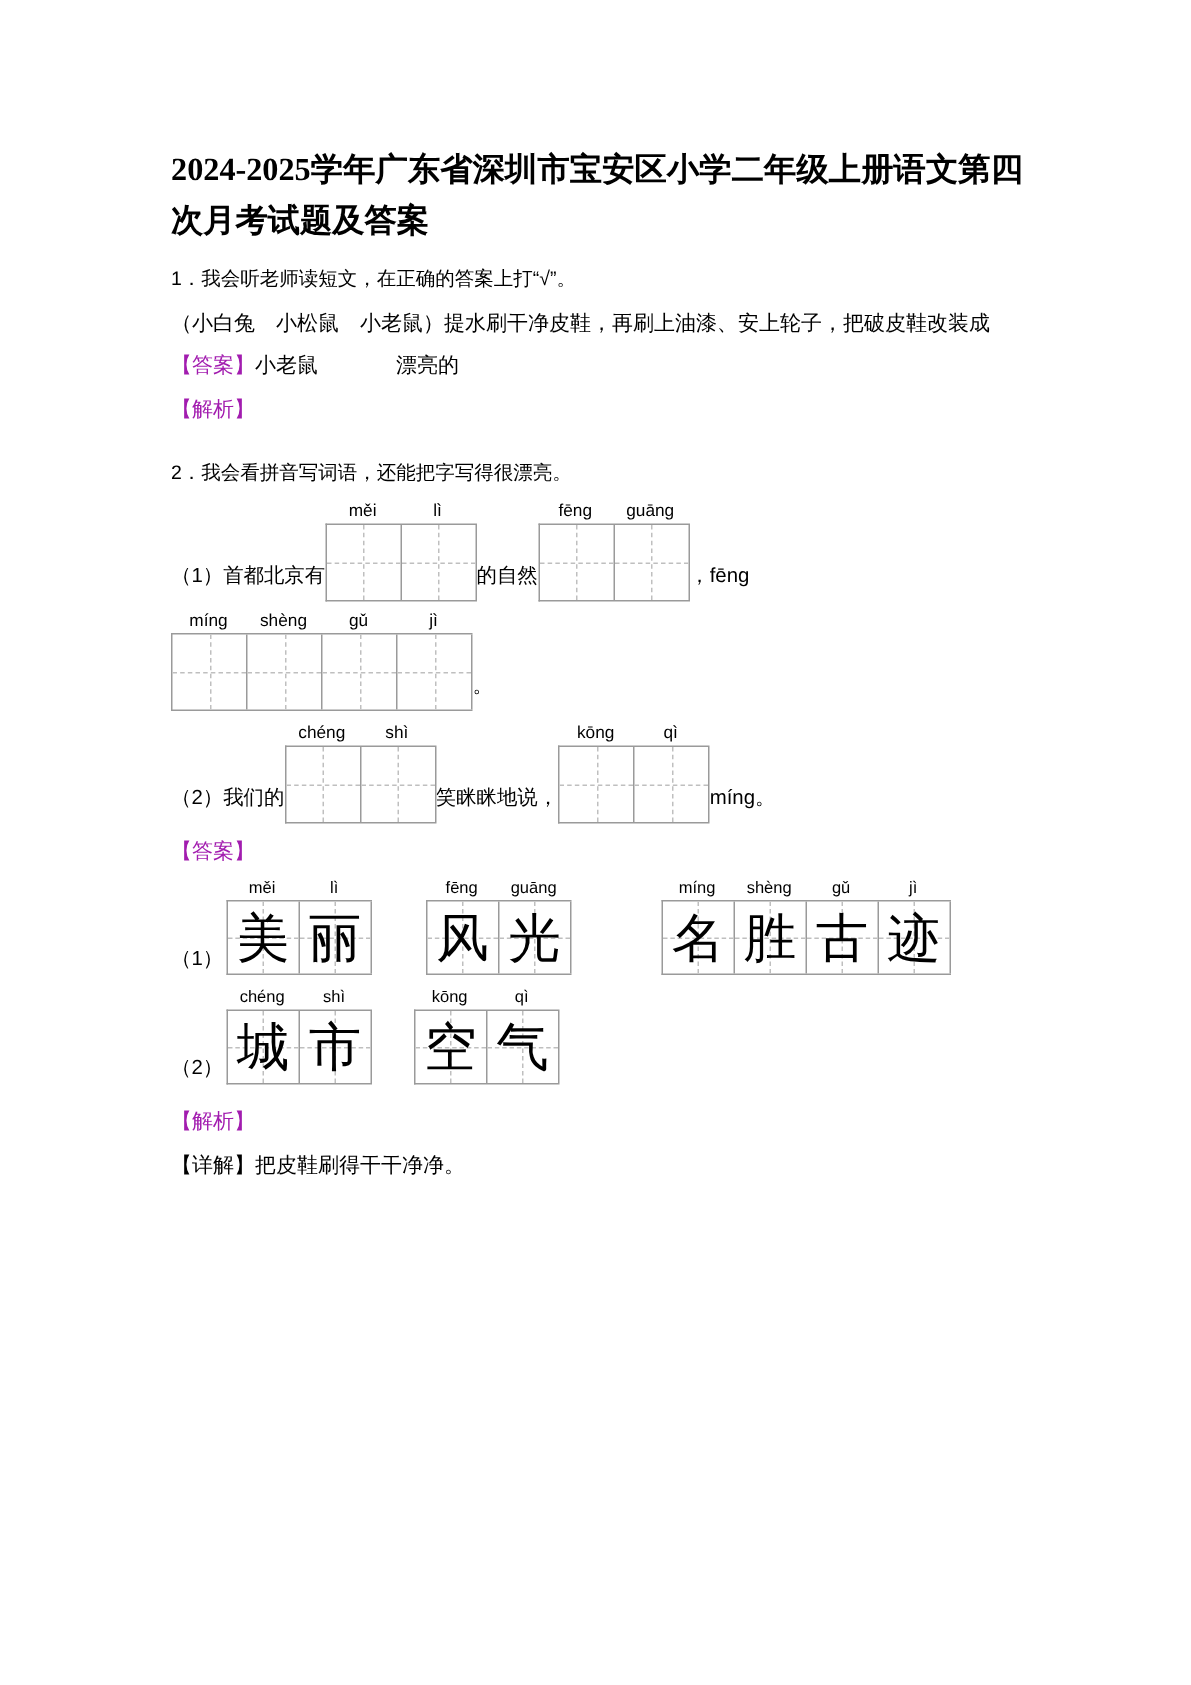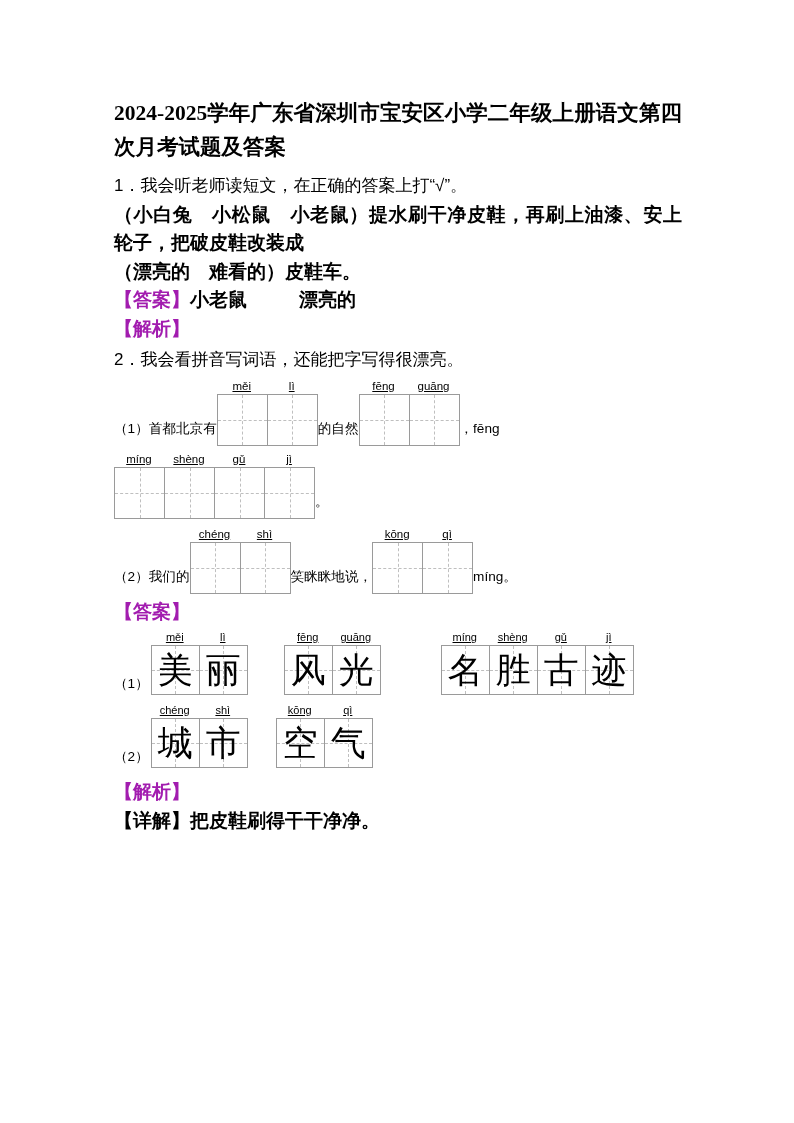--- a/index.html
+++ b/index.html
@@ -38,31 +38,30 @@
     font-size: 21.5px;
     line-height: 34px;
     letter-spacing: 0px;
     margin: 0 0 8px 0;
     text-align: justify;
     color: #000;
   }
 
   
   .p {
-    font-size: 19px;
+    font-size: 14px;
     line-height: 28.5px;
     margin: 0;
     text-align: justify;
     text-justify: inter-ideograph;
     color: #000;
     font-family: "Liberation Sans", "DejaVu Sans", sans-serif;
-    font-weight: bold;
   }
   .p-q {            
-    font-size: 17px;
+    font-size: 13px;
     line-height: 28.5px;
     margin: 0;
     color: #000;
     font-family: "Liberation Sans", "DejaVu Sans", sans-serif;
   }
   .tag {
     color: #a21caf;
     font-family: "Liberation Sans", "DejaVu Sans", sans-serif;
   }
   .gap-md { display: inline-block; width: 52px; }
@@ -73,21 +72,20 @@
     vertical-align: bottom;
     position: relative;
   }
   .tzg-pinyin {
     display: flex;
     font-family: "Liberation Sans", "DejaVu Sans", sans-serif;
     font-size: 11.5px;
     line-height: 15px;
     color: #000;
     white-space: nowrap;
-    text-decoration: underline;
   }
   .tzg-pinyin span {
     width: 50px;
     text-align: center;
     display: inline-block;
   }
   .tzg-boxes {
     display: flex;
     border: 1px solid #9a9a9a;
     border-right: none;
@@ -168,29 +166,28 @@
 <body>
 
 <div class="page">
   <div class="content">
 
     <h1 class="doc-title">2024-2025学年广东省深圳市宝安区小学二年级上册语文第四次月考试题及答案</h1>
 
     <p class="p-q">1．我会听老师读短文，在正确的答案上打“√”。</p>
 
     <p class="p">（小白兔　小松鼠　小老鼠）提水刷干净皮鞋，再刷上油漆、安上轮子，把破皮鞋改装成</p>
-    <p class="p">（漂亮的　难看的）皮鞋车。</p>
 
     <p class="p"><span class="tag">【答案】</span><span>小老鼠</span><span class="gap-md"></span><span>漂亮的</span></p>
 
     <p class="p"><span class="tag">【解析】</span></p>
 
 
 
-    <p class="p-q" style="margin-top:3px;">2．我会看拼音写词语，还能把字写得很漂亮。</p>
+    <p class="p-q" style="margin-top:15px;">2．我会看拼音写词语，还能把字写得很漂亮。</p>
 
     <div class="grid-line" style="margin-top:4px;">
       <span class="txt">（1）</span>
       <span class="txt">首都北京有</span>
 
       <span class="tzg-wrap">
         <span class="tzg-pinyin">
           <span>měi</span>
           <span>lì</span>
         </span>

